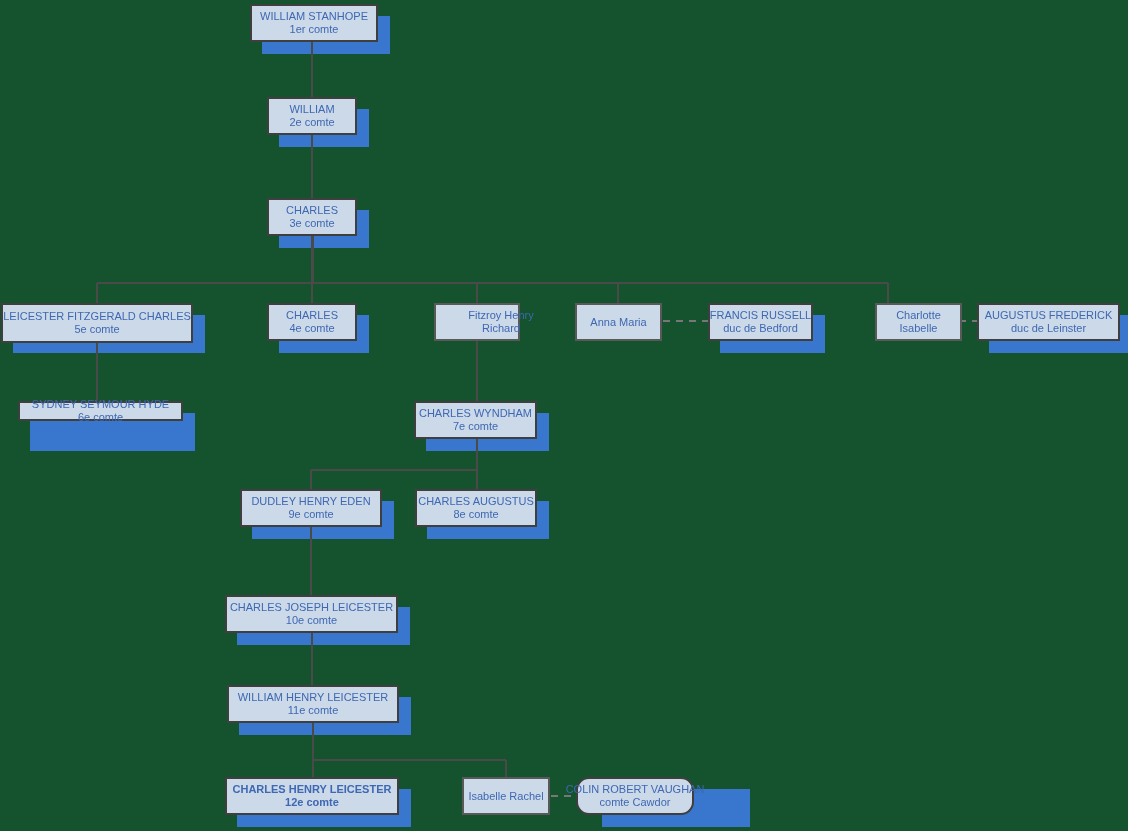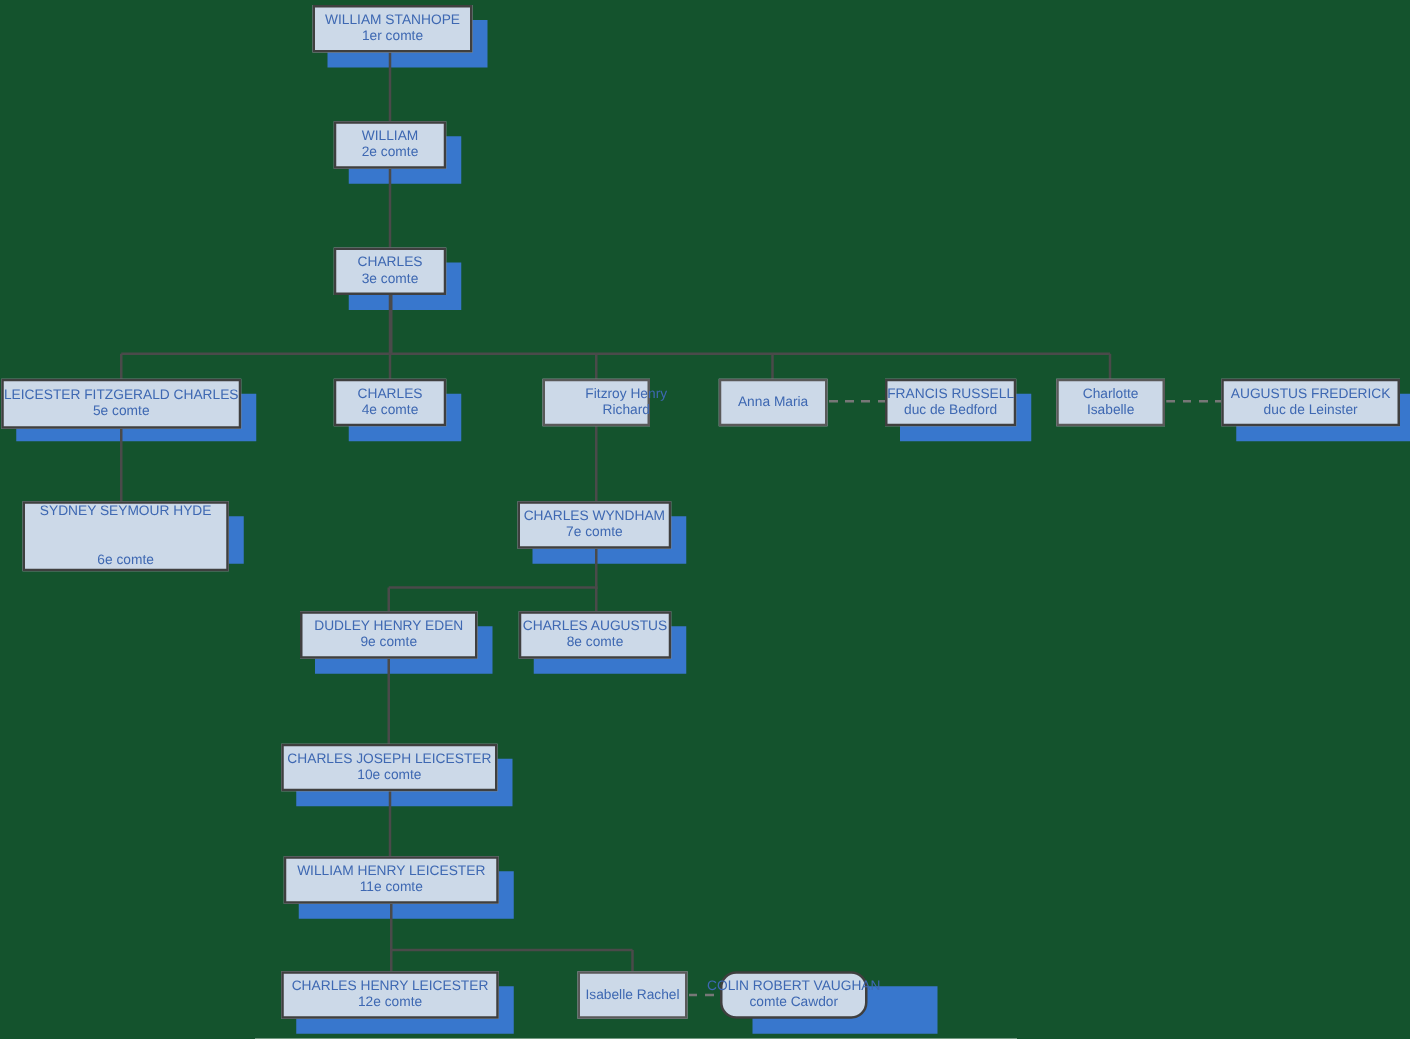--- a/index.html
+++ b/index.html
@@ -112,29 +112,29 @@
       <span>Fitzroy Henry</span>
       <span>Richard</span>
     </div>
     <div class="node no-shadow" style="left: 575px; top: 303px; width: 87px; height: 38px;">
       <span>Anna Maria</span>
     </div>
     <div class="node" style="left: 708px; top: 303px; width: 105px; height: 38px;">
       <span>FRANCIS RUSSELL</span>
       <span>duc de Bedford</span>
     </div>
-    <div class="node no-shadow" style="left: 845px; top: 303px; width: 87px; height: 38px; text-align: right;">
+    <div class="node no-shadow" style="left: 875px; top: 303px; width: 87px; height: 38px; text-align: right;">
       <span>Charlotte</span>
       <span>Isabelle</span>
     </div>
     <div class="node" style="left: 977px; top: 303px; width: 143px; height: 38px;">
       <span>AUGUSTUS FREDERICK</span>
       <span>duc de Leinster</span>
     </div>
-    <div class="node" style="left: 18px; top: 401px; width: 165px; height: 56px; justify-content: space-between;">
+    <div class="node" style="left: 18px; top: 401px; width: 165px; height: 20px;">
       <span>SYDNEY SEYMOUR HYDE</span>
       <span>6e comte</span>
     </div>
     <div class="node" style="left: 414px; top: 401px; width: 123px; height: 38px;">
       <span>CHARLES WYNDHAM</span>
       <span>7e comte</span>
     </div>
     <div class="node" style="left: 240px; top: 489px; width: 142px; height: 38px;">
       <span>DUDLEY HENRY EDEN</span>
       <span>9e comte</span>
@@ -144,21 +144,21 @@
       <span>8e comte</span>
     </div>
     <div class="node" style="left: 225px; top: 595px; width: 173px; height: 38px;">
       <span>CHARLES JOSEPH LEICESTER</span>
       <span>10e comte</span>
     </div>
     <div class="node" style="left: 227px; top: 685px; width: 172px; height: 38px;">
       <span>WILLIAM HENRY LEICESTER</span>
       <span>11e comte</span>
     </div>
-    <div class="node" style="left: 225px; top: 777px; width: 174px; height: 38px;">
+    <div class="node" style="left: 225px; top: 777px; width: 174px; height: 38px; font-weight: bold;">
       <span>CHARLES HENRY LEICESTER</span>
       <span>12e comte</span>
     </div>
     <div class="node no-shadow" style="left: 462px; top: 777px; width: 88px; height: 38px;">
       <span>Isabelle Rachel</span>
     </div>
     <div class="node" style="left: 576px; top: 777px; width: 118px; height: 38px; border-radius: 13px;">
       <span>COLIN ROBERT VAUGHAN</span>
       <span>comte Cawdor</span>
     </div>

